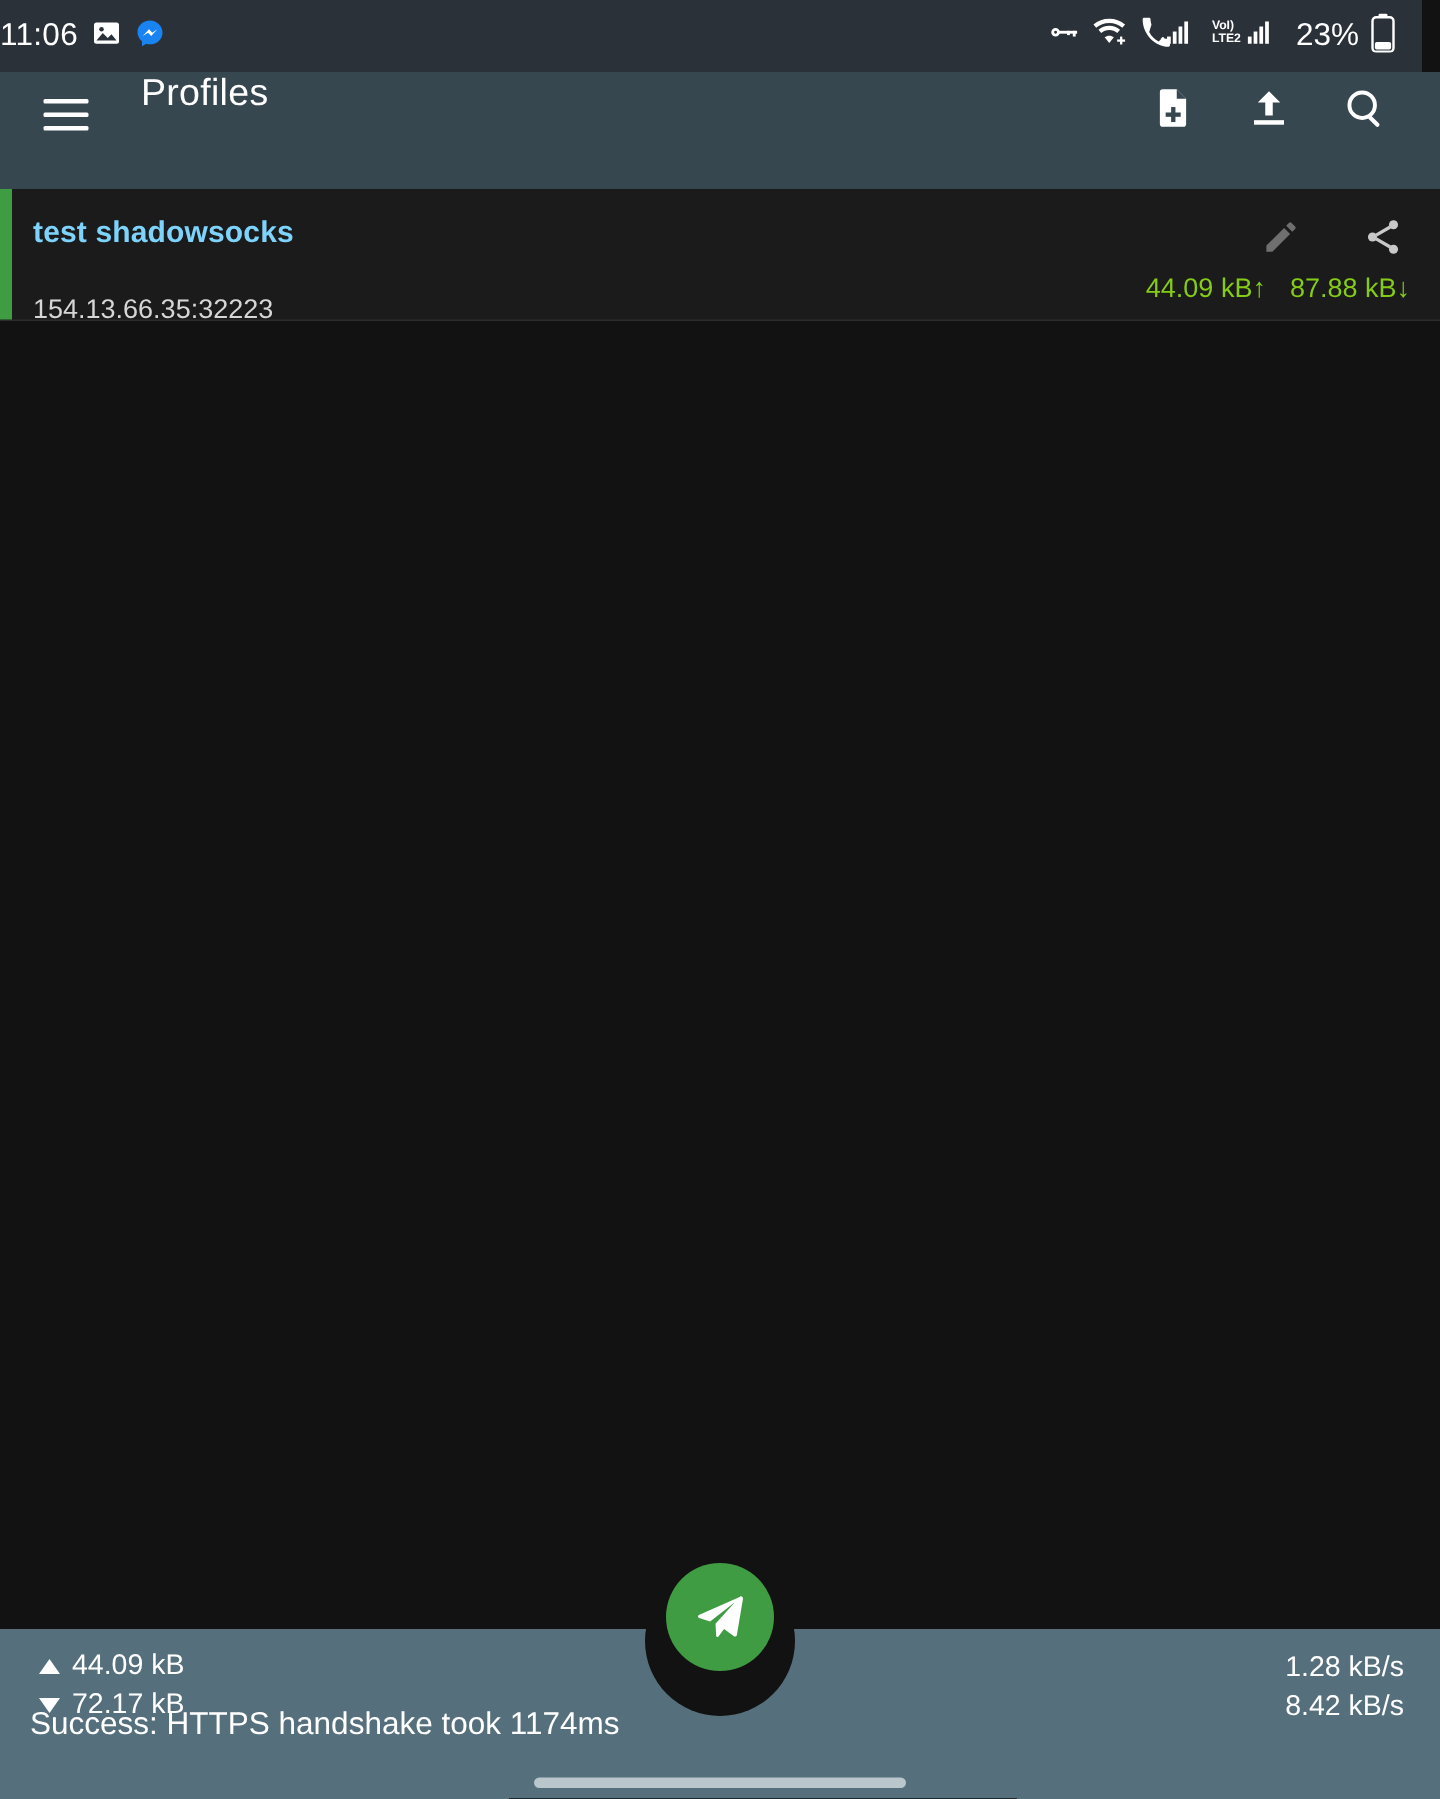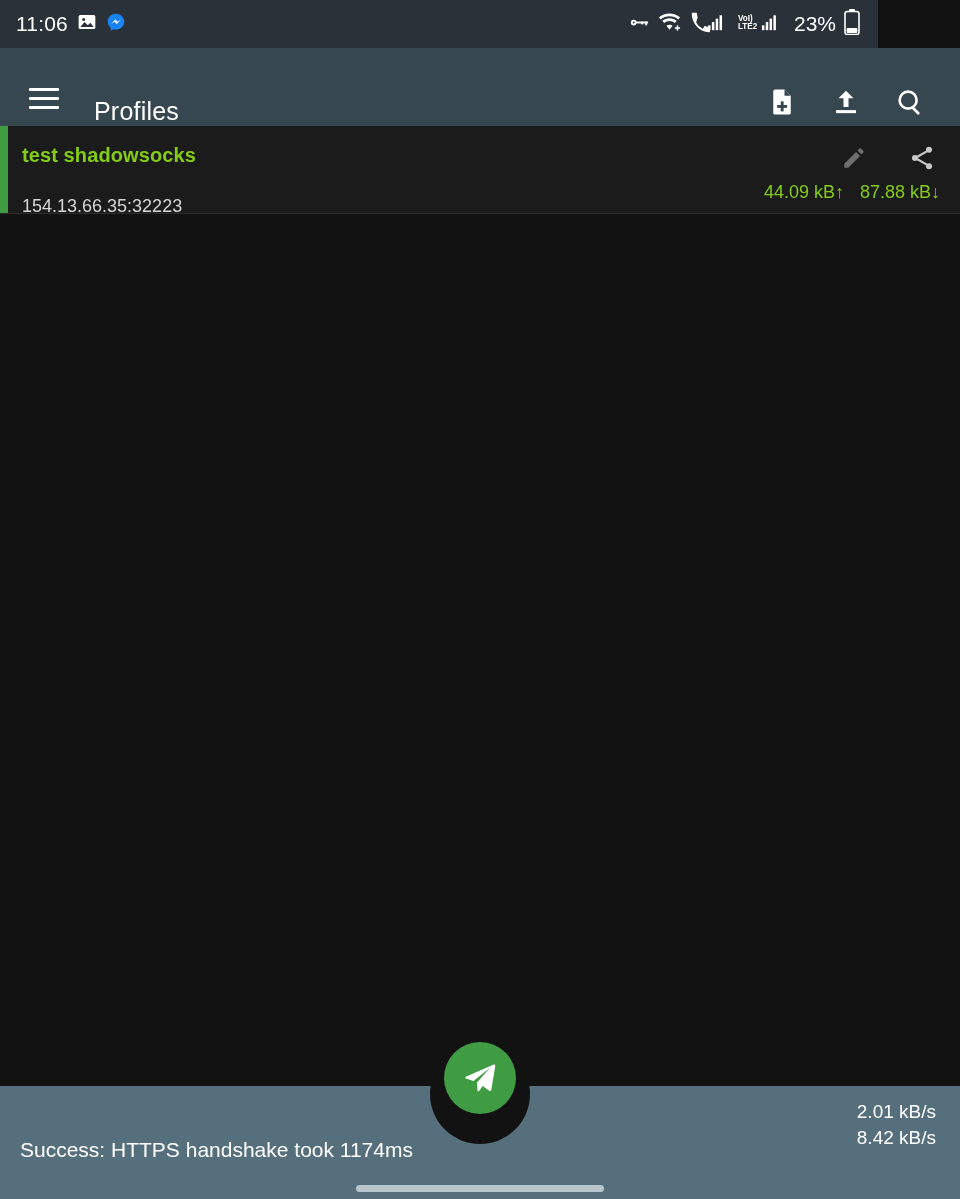--- a/index.html
+++ b/index.html
@@ -6,36 +6,36 @@
   html, body {
     width:960px; height:1199px;
     background:#121212;
     font-family:"Liberation Sans", sans-serif;
     overflow:hidden;
   }
   .screen { position:relative; width:960px; height:1199px; background:#121212; }
 
   
   .statusbar{
-    position:absolute; top:0; left:0; width:878px; height:48px;
+    position:absolute; top:0; left:0; width:948px; height:48px;
     background:#2a3138;
     display:flex; align-items:center; justify-content:space-between;
-    padding:0 18px 0 16px;
+    padding:0 18px 0 0;
   }
   .sb-left{ display:flex; align-items:center; gap:9px; }
   .sb-clock{ color:#ffffff; font-size:21px; letter-spacing:.2px; }
   .sb-right{ display:flex; align-items:center; gap:8px; }
   .sb-battpct{ color:#ffffff; font-size:21px; font-weight:500; margin-left:3px; }
   .ico{ display:block; }
 
   
   .appbar{
     position:absolute; top:48px; left:0; width:960px; height:78px;
     background:#37474f;
-    display:flex; align-items:flex-end;
+    display:flex; align-items:flex-start;
   }
   .hamburger{
     width:56px; height:56px; margin-left:16px;
     display:flex; flex-direction:column; justify-content:center; align-items:center; gap:6px;
     cursor:pointer;
   }
   .hamburger span{ display:block; width:30px; height:3px; background:#fff; border-radius:1px; }
   .appbar-title{
     color:#ffffff; font-size:25px; font-weight:500; margin-left:22px; letter-spacing:.2px;
   }
@@ -48,21 +48,21 @@
     position:relative; width:960px; height:88px;
     background:#1b1b1b;
     border-bottom:1px solid #2c2c2c;
   }
   .accent-bar{
     position:absolute; left:0; top:0; width:8px; height:100%;
     background:#3f9c42;
   }
   .pc-name{
     position:absolute; left:22px; top:18px;
-    color:#84cc16; font-size:20px; font-weight:bold; letter-spacing:.1px;
+    color:#7dd3fc; font-size:20px; font-weight:bold; letter-spacing:.1px;
   }
   .pc-addr{
     position:absolute; left:22px; top:70px;
     color:#d6d6d6; font-size:18px;
   }
   .pc-icons{
     position:absolute; right:18px; top:12px;
     display:flex; align-items:center; gap:28px;
   }
   .pc-ico{ width:40px; height:40px; display:flex; align-items:center; justify-content:center; cursor:pointer; }
@@ -263,25 +263,35 @@
         <span>87.88 kB↓</span>
       </div>
     </div>
   </div>
 
   <div class="content"></div>
 
   <div class="bottombar">
     <div class="bb-notch"></div>
 
+    <div class="bb-left">
+      <div class="bb-row">
+        <span class="tri-up"></span>
+        <span>44.09 kB</span>
+      </div>
+      <div class="bb-row">
+        <span class="tri-down"></span>
+        <span>72.17 kB</span>
+      </div>
+    </div>
 
     <div class="bb-status">Success: HTTPS handshake took 1174ms</div>
 
     <div class="bb-right">
-      <div>2.01 kB/s</div>
+      <div>1.28 kB/s</div>
       <div>8.42 kB/s</div>
     </div>
   </div>
 
   <div class="fab">
     <svg width="36" height="36" viewBox="0 0 24 24">
       <path d="M21.5 2.8L2.6 11.1c-.6.3-.6 1.1.1 1.3l4.9 1.6 11-8.6-8.6 9.6.3 5.3c0 .6.8.8 1.1.3l2.4-3.3 4.4 3.2c.5.4 1.2.1 1.3-.5l2.7-16c.1-.8-.6-1.4-1.3-1.1z" fill="#ffffff"></path>
     </svg>
   </div>
 

